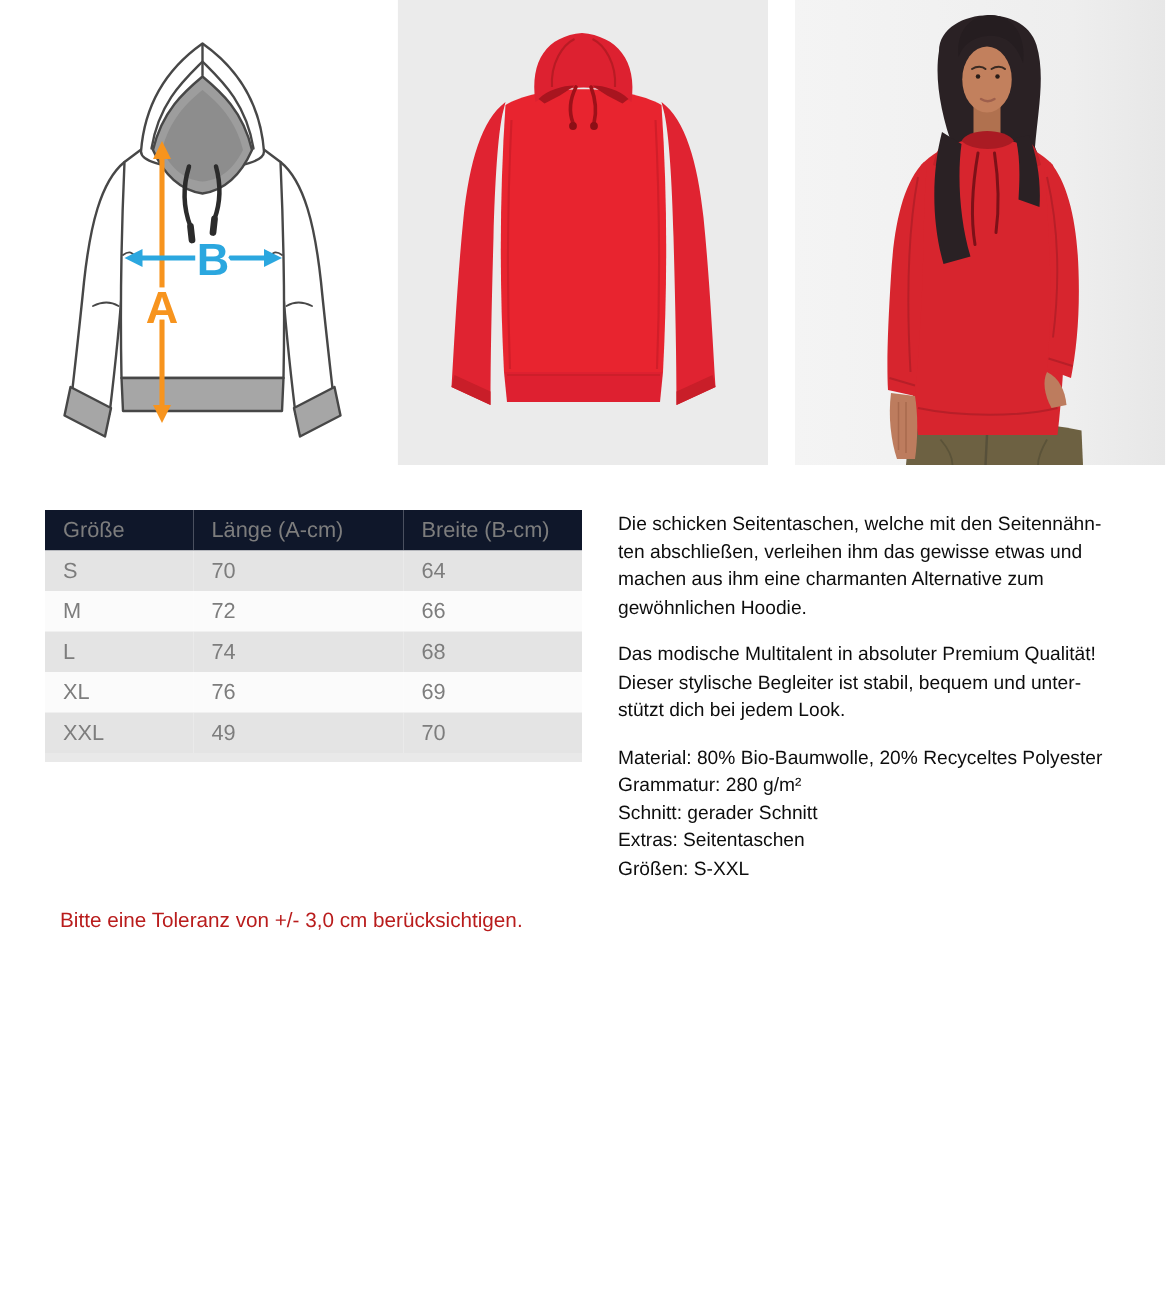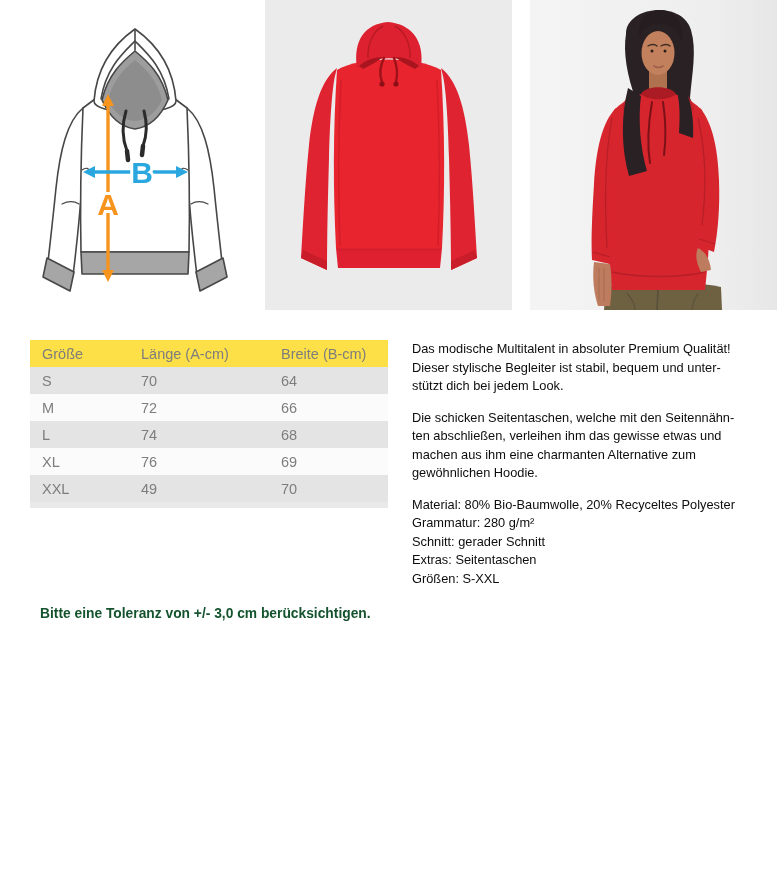--- a/index.html
+++ b/index.html
@@ -11,28 +11,28 @@
   .photo-flat{position:absolute;left:265px;top:0;width:247px;height:310px;overflow:hidden;}
   .photo-model{position:absolute;left:530px;top:0;width:247px;height:310px;overflow:hidden;}
   .photo-flat svg,.photo-model svg,.diagram-box svg{display:block;width:100%;height:100%;}
 
   
   .table-wrap{position:absolute;left:30px;top:340px;width:358px;}
   table.size-table{border-collapse:collapse;table-layout:fixed;width:358px;font-size:14.5px;color:#7d7d7d;}
   table.size-table col.c1{width:99px;}
   table.size-table col.c2{width:140px;}
   table.size-table col.c3{width:119px;}
-  table.size-table th{font-weight:normal;text-align:left;height:27px;padding:0 0 0 12px;background:#fde047;color:#7d7d7d;}
+  table.size-table th{font-weight:normal;text-align:left;height:27px;padding:0 0 0 12px;background:#0f172a;color:#7d7d7d;}
   table.size-table td{height:27px;padding:0 0 0 12px;}
   table.size-table tbody tr:nth-child(odd){background:#e4e4e4;}
   table.size-table tbody tr:nth-child(even){background:#fbfbfb;}
   .table-bottom-strip{width:358px;height:6px;background:#e9e9e9;}
 
   
-  .tolerance{position:absolute;left:40px;top:606px;font-size:13.8px;color:#14532d;font-weight:bold;}
+  .tolerance{position:absolute;left:40px;top:606px;font-size:13.8px;color:#b91c1c;}
 
   
   .desc{position:absolute;left:412px;top:340px;width:365px;font-size:12.8px;line-height:18.5px;color:#0d0d0d;}
   .desc .para{margin:0 0 13px 0;white-space:pre-line;}
   .desc .subtitle{margin:0 0 16px 0;font-weight:bold;white-space:pre-line;}
   .desc .details{margin:0;white-space:pre-line;}
 
   .svg-label{font-family:"Liberation Sans",sans-serif;font-weight:bold;font-size:30px;paint-order:stroke;stroke:#ffffff;stroke-width:6px;stroke-linejoin:round;text-anchor:middle;}
 </style>
 </head>
@@ -230,27 +230,27 @@
           <td>70</td>
         </tr>
       </tbody>
     </table>
     <div class="table-bottom-strip"></div>
   </div>
 
   <div class="tolerance">Bitte eine Toleranz von +/- 3,0 cm berücksichtigen.</div>
 
   <div class="desc">
-    <p class="para">Das modische Multitalent in absoluter Premium Qualität!
-Dieser stylische Begleiter ist stabil, bequem und unter-
-stützt dich bei jedem Look.</p>
     <p class="para">Die schicken Seitentaschen, welche mit den Seitennähn-
 ten abschließen, verleihen ihm das gewisse etwas und
 machen aus ihm eine charmanten Alternative zum
 gewöhnlichen Hoodie.</p>
+    <p class="para">Das modische Multitalent in absoluter Premium Qualität!
+Dieser stylische Begleiter ist stabil, bequem und unter-
+stützt dich bei jedem Look.</p>
     <p class="details">Material: 80% Bio-Baumwolle, 20% Recyceltes Polyester
 Grammatur: 280 g/m²
 Schnitt: gerader Schnitt
 Extras: Seitentaschen
 Größen: S-XXL</p>
   </div>
 
 </div>
 
 </body></html>

